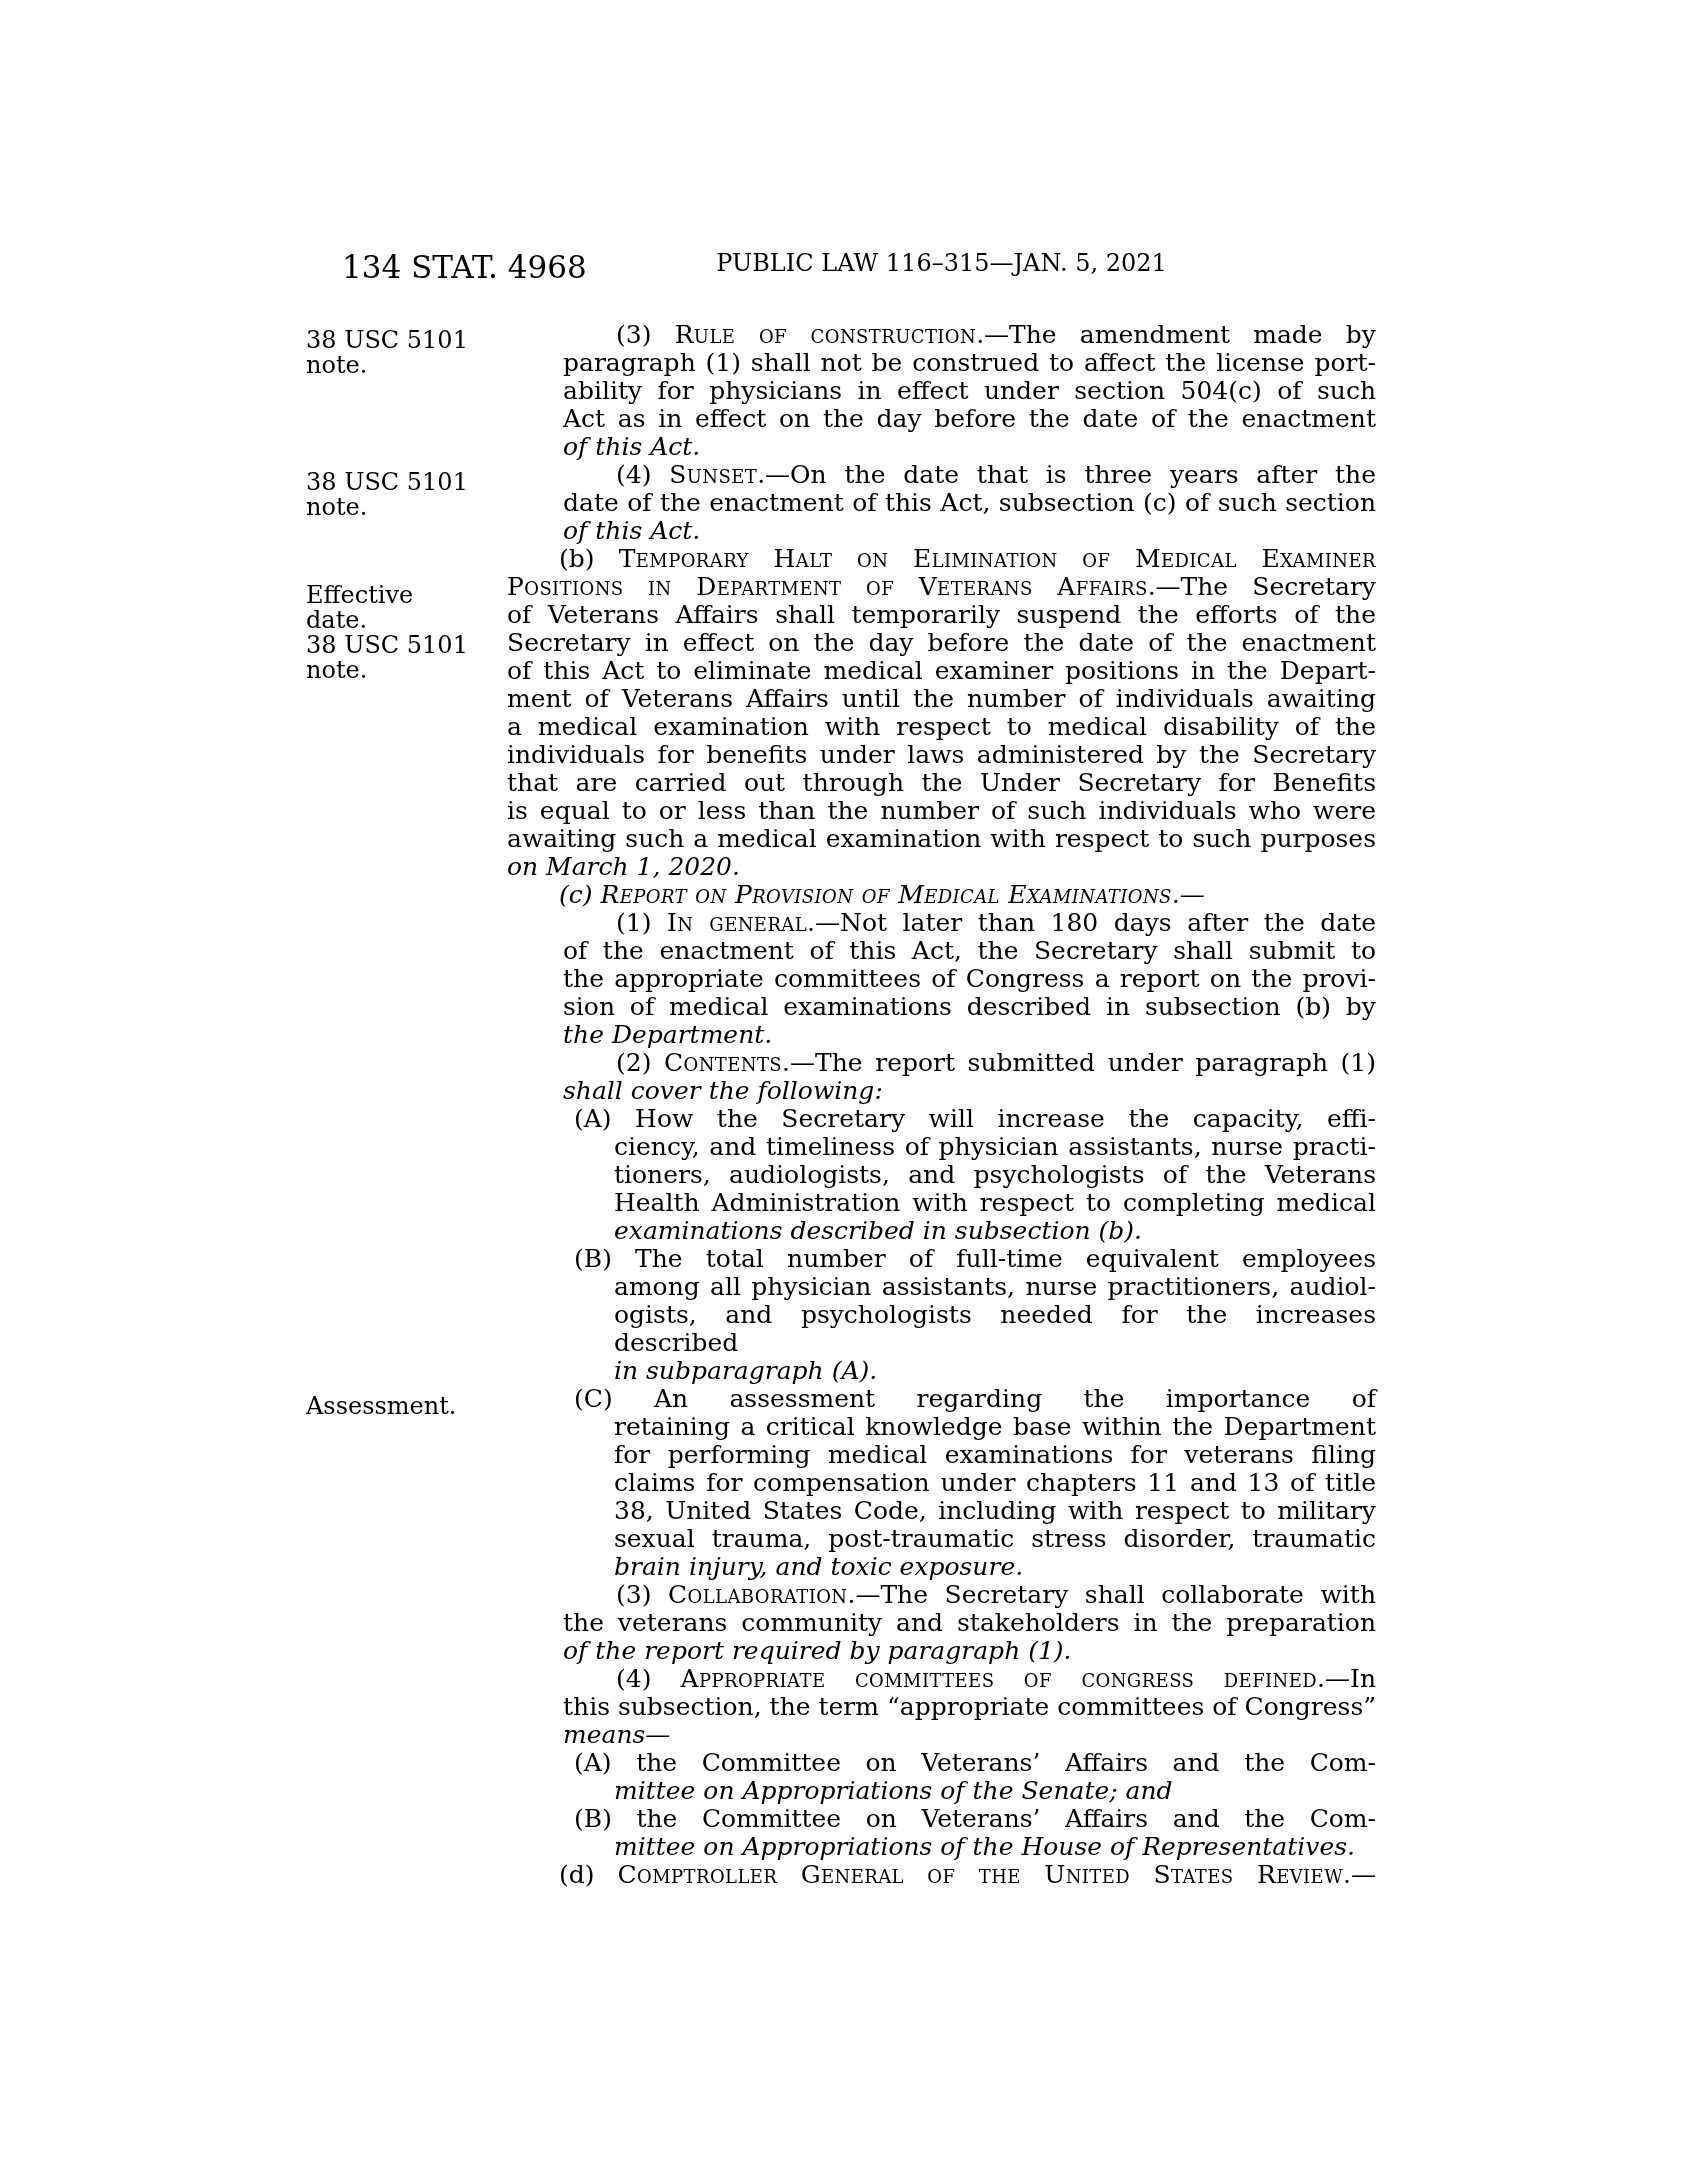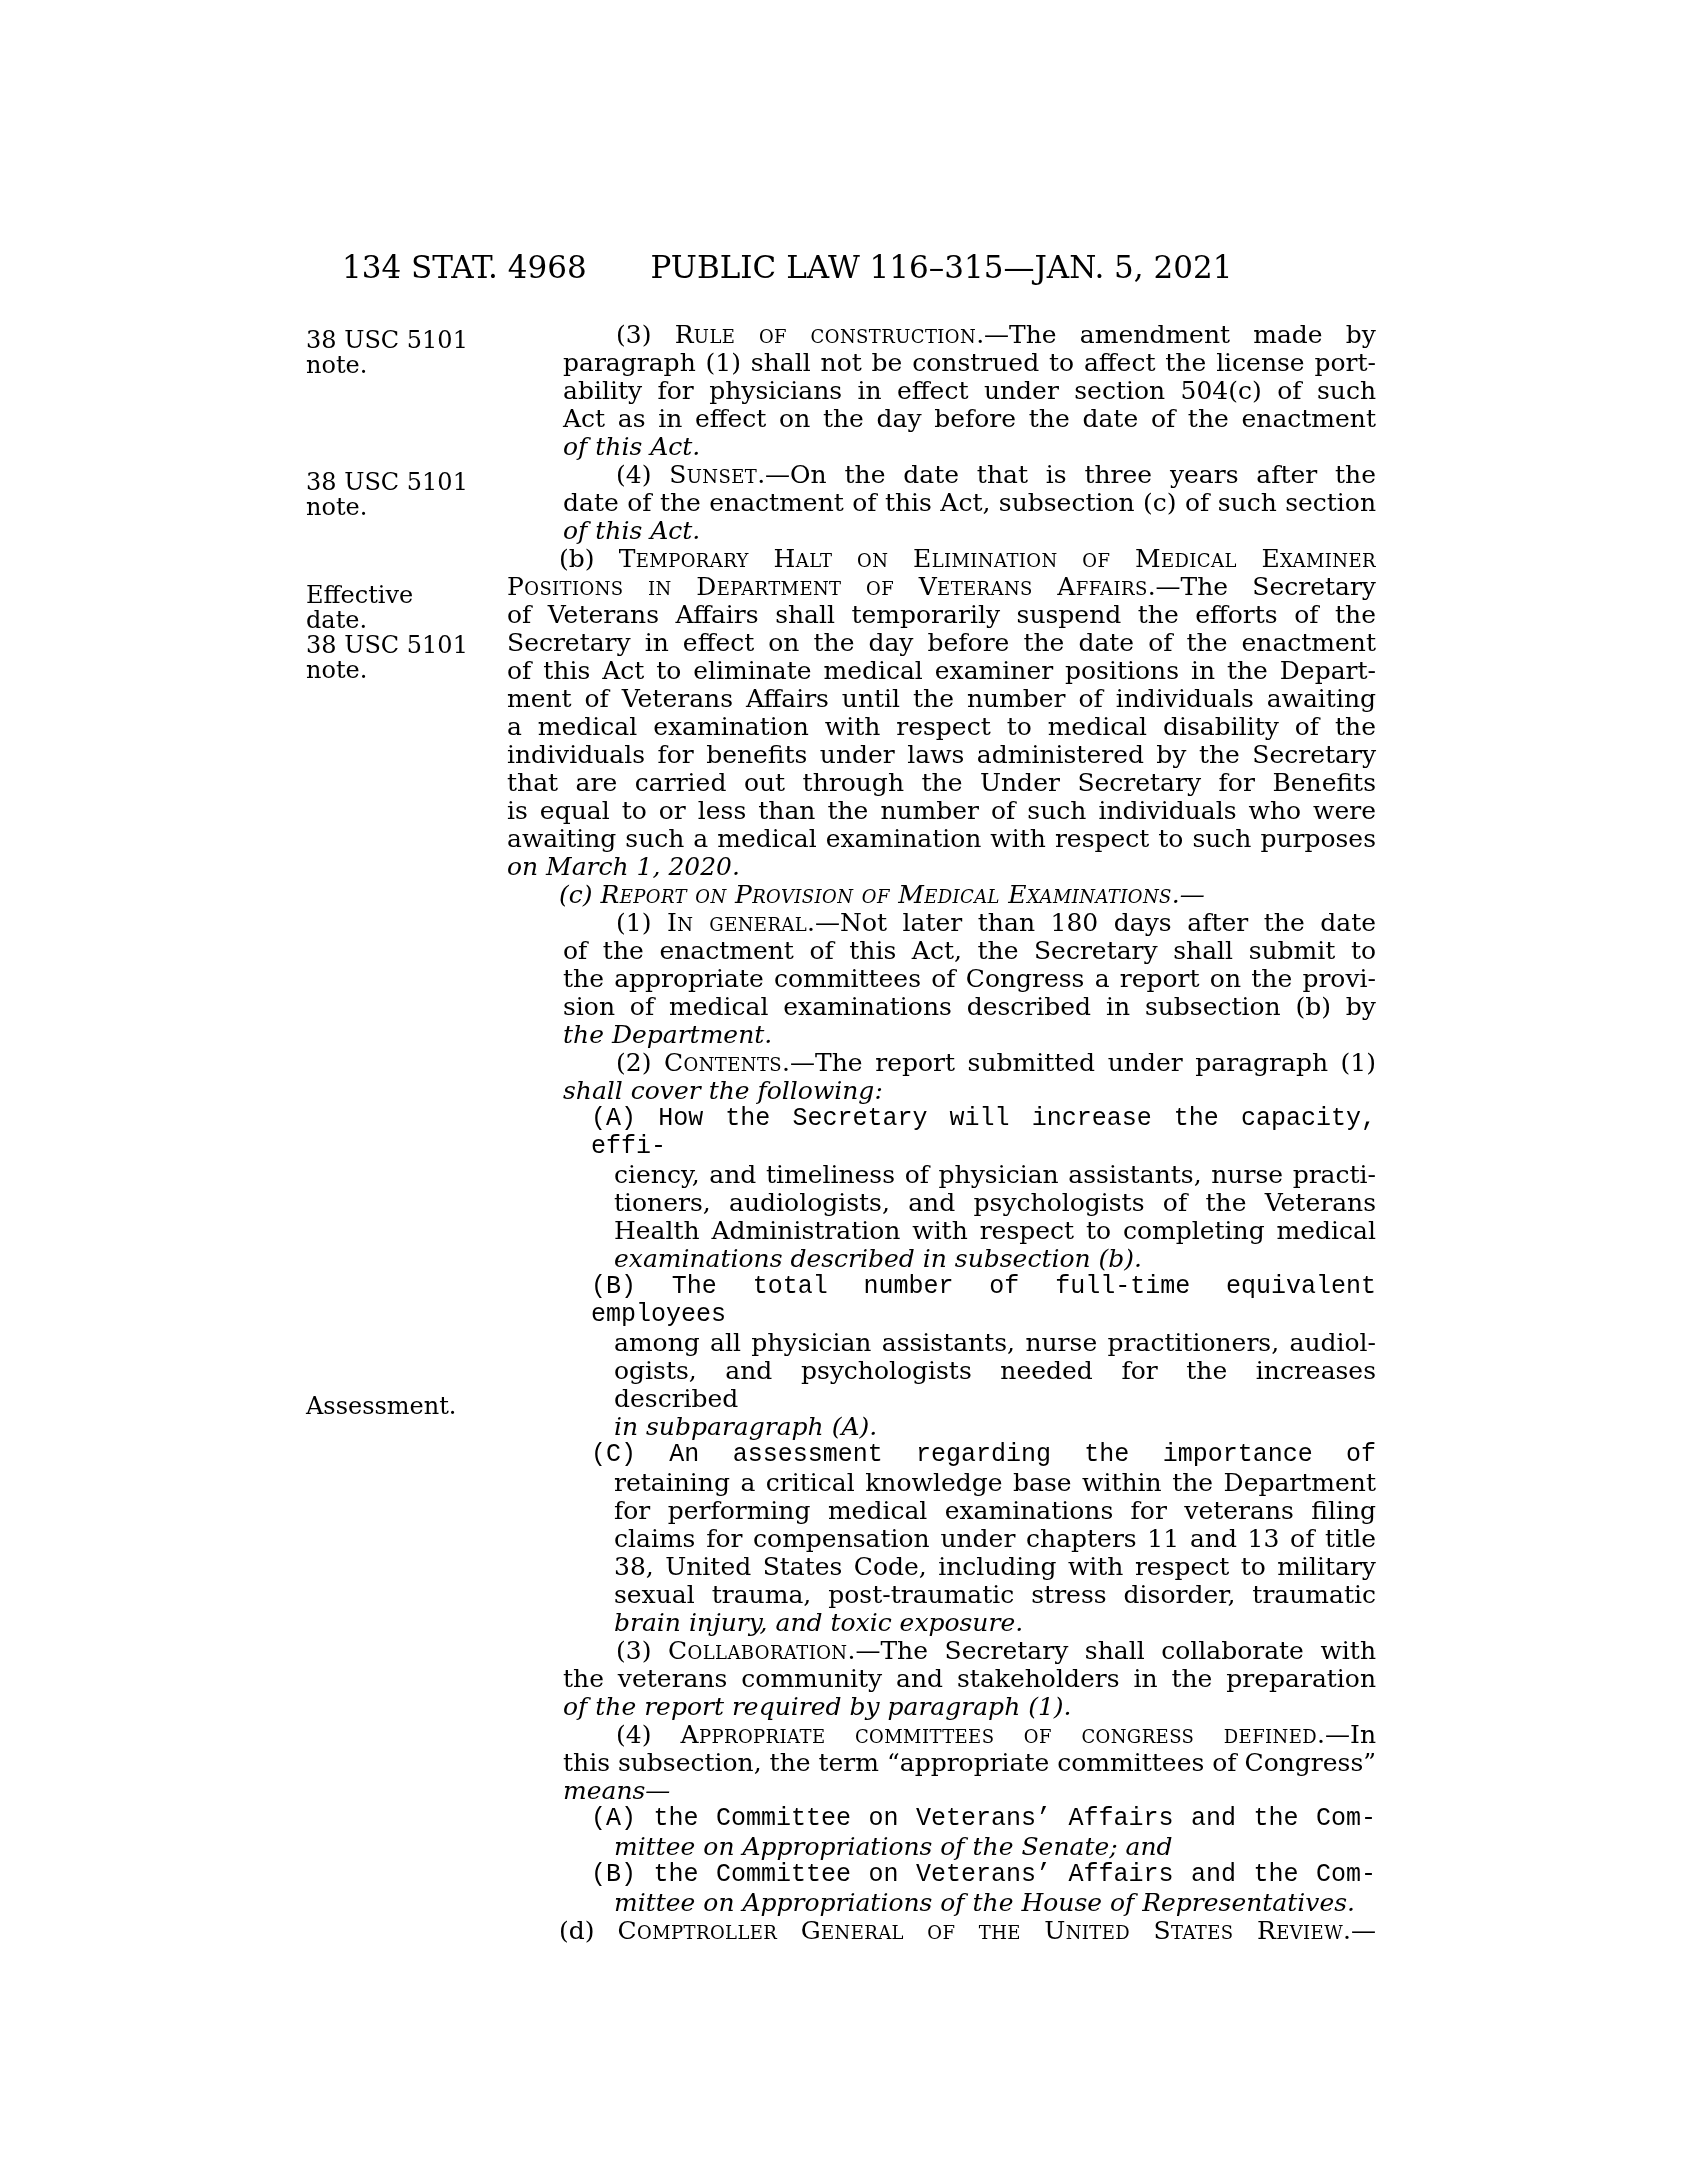--- a/index.html
+++ b/index.html
@@ -18,21 +18,21 @@
     left:306px; top:249px;
     font-size:31px;
     white-space:nowrap;
     margin-left:36px;
   }
   #law-heading{
     position:absolute;
     left:507px; top:249px;
     width:869px;
     text-align:center;
-    font-size:31px;
+    font-size:24px;
     white-space:nowrap;
   }
   
   .note{
     position:absolute;
     left:306px;
     width:173px;
     font-size:24px;
     line-height:25px;
     text-align:left;
@@ -54,21 +54,21 @@
     text-align-last:justify;
     white-space:normal;
   }
   .line.end{ text-align-last:left;font-style:italic; }
   .sc{ font-variant:small-caps; letter-spacing:0.4px; }
   
   .l0f{margin-left:52px;}
   .l0c{margin-left:0px;}
   .l1f{margin-left:109px;}
   .l1c{margin-left:56px;}
-  .l2f{margin-left:84px;font-family:Liberation Mono, monospace;}
+  .l2f{margin-left:67px;}
   .l2c{margin-left:107px;}
 </style>
 </head>
 <body>
 
 <div id="page">
   <div id="stat-number">134 STAT. 4968</div>
   <div id="law-heading">PUBLIC LAW 116–315—JAN. 5, 2021</div>
   <div id="margin-notes">
       <div class="note mn0">

